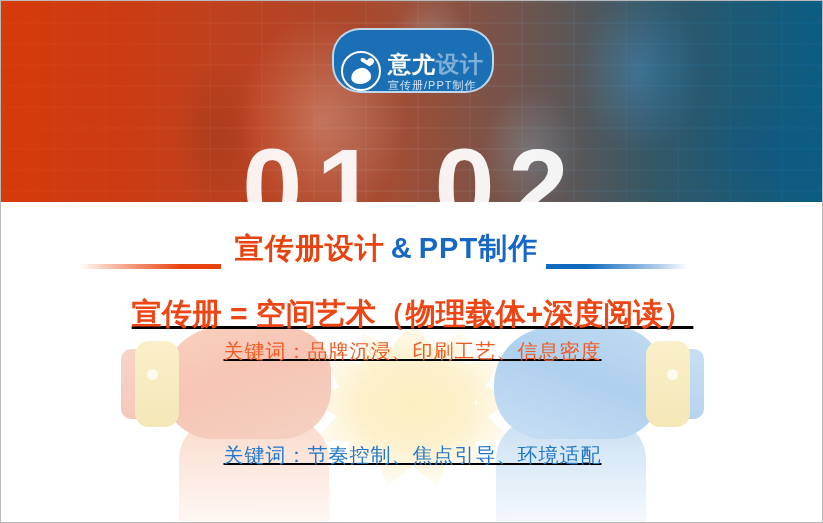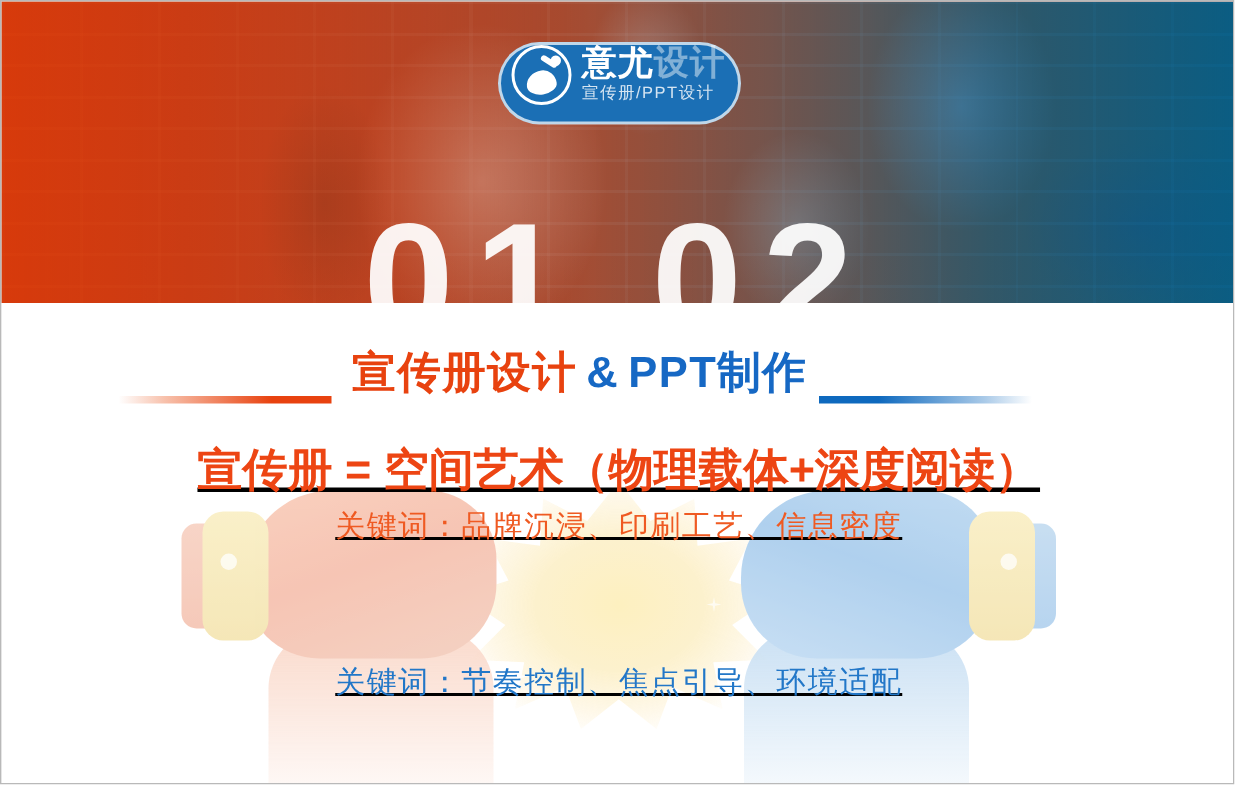--- a/index.html
+++ b/index.html
@@ -76,26 +76,26 @@
     letter-spacing:14px;
     color:rgba(255,255,255,.93);
     line-height:108px;
     white-space:nowrap;
     user-select:none;
   }
 
   
   .logo{
     position:absolute;left:331px;top:27px;
-    width:162px;height:55px;
+    width:162px;height:65px;
     border-radius:28px;
     background:#1b6fb5;
     border:2px solid rgba(255,255,255,.72);
     box-sizing:border-box;
-    display:flex;align-items:flex-start;
+    display:flex;align-items:flex-end;
     padding-left:7px;
   }
   .logo-mark{
     position:relative;
     width:40px;height:40px;border-radius:50%;
     background:#1b6fb5;
     border:2px solid #ffffff;
     box-sizing:border-box;
     flex:0 0 auto;
   }
@@ -265,21 +265,21 @@
     <div class="logo">
       <div class="logo-mark">
         <div class="drop"></div>
         <div class="stem"></div>
         <div class="tip"></div>
       </div>
       <div class="logo-text">
         <div class="logo-title">
           <span class="strong">意尤</span><span class="light">设计</span>
         </div>
-        <div class="logo-sub">宣传册/PPT设计</div>
+        <div class="logo-sub">宣传册/PPT制作</div>
       </div>
     </div>
   </div>
 
   <div class="content">
     <div class="handshake">
       <div class="hs-burst"></div>
       <div class="hs-hand left">
         <div class="arm"></div>
         <div class="fist"></div>

